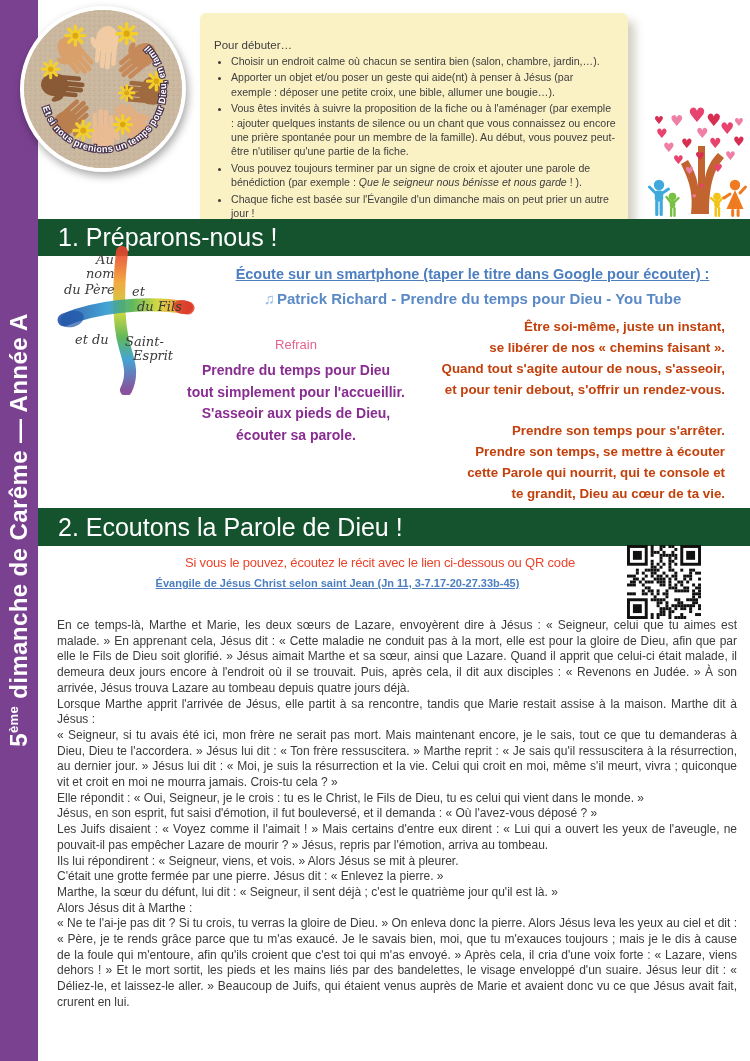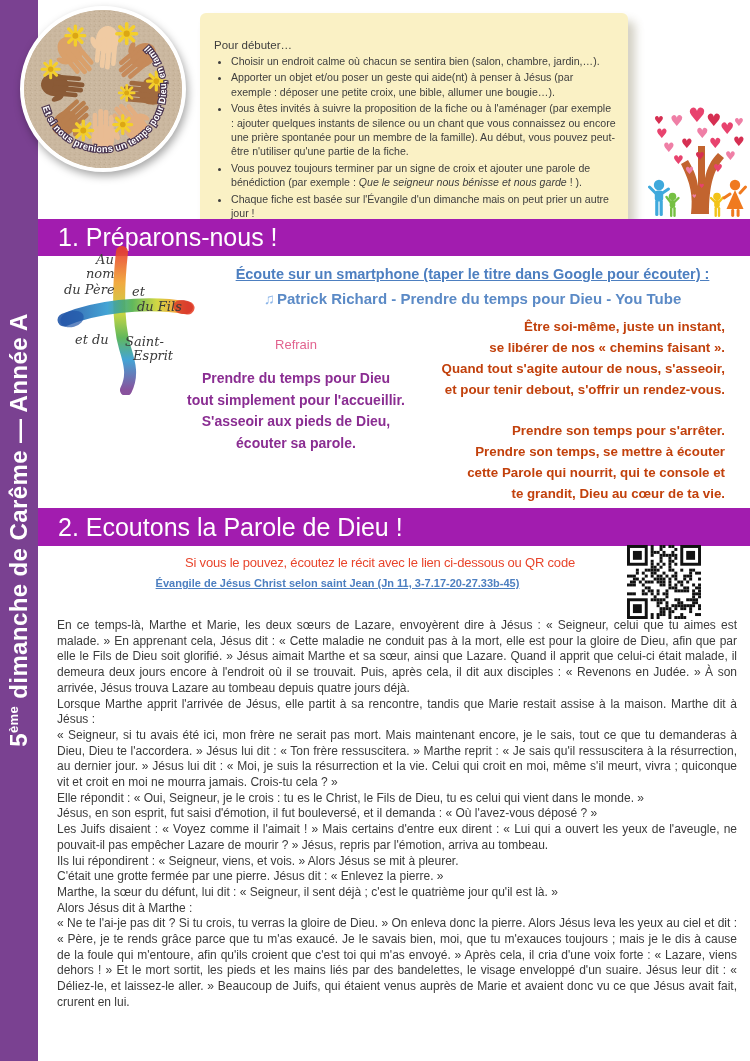--- a/index.html
+++ b/index.html
@@ -23,35 +23,35 @@
         box-shadow:7px 8px 10px rgba(110,100,60,.30);padding:26px 12px 8px 14px;box-sizing:border-box;
         color:#3e3e3e;}
   .intro-title{font-size:11.5px;margin-bottom:3px;}
   .intro-box ul{margin:0;padding-left:17px;}
   .intro-box li{font-size:10.6px;line-height:14.4px;margin-bottom:2px;}
 
   
   .tree{left:648px;top:100px;width:100px;height:118px;}
 
   
-  .banner{left:38px;width:712px;background:#a21caf;color:#fff;padding-left:20px;box-sizing:border-box;}
+  .banner{left:38px;width:712px;background:#14532d;color:#fff;padding-left:20px;box-sizing:border-box;}
   .banner1{top:219px;height:37px;font-size:25px;line-height:37px;}
   .banner2{top:508px;height:38px;font-size:25px;line-height:38px;}
 
   
   .cross-logo{left:52px;top:240px;width:150px;height:155px;}
   .cross-logo text{font-family:"DejaVu Serif",serif;font-style:italic;font-size:13px;fill:#3a3a3a;}
   .listen-heading{left:200px;top:266px;width:545px;text-align:center;font-size:14.5px;font-weight:bold;
         color:#4d7fc0;text-decoration:underline;cursor:pointer;}
   .song-line{left:200px;top:290px;width:545px;text-align:center;font-size:15px;font-weight:bold;
         color:#5b8ac6;cursor:pointer;}
   .song-line .songtext{}
   .music{color:#8ab4e8;margin-right:2px;}
   .refrain-block{left:146px;top:337px;width:300px;text-align:center;}
-  .refrain-label{font-size:13px;color:#e2638f;margin-bottom:16px;}
+  .refrain-label{font-size:13px;color:#e2638f;margin-bottom:8px;}
   .refrain-line{font-size:14px;font-weight:bold;color:#8a2d92;line-height:21.5px;}
   .verse-block{left:420px;top:316px;width:305px;text-align:right;font-size:13.3px;color:#c2410c;line-height:21px;font-weight:bold;}
   .verse-gap{height:20px;}
 
   
   .instruction{left:80px;top:555px;width:600px;text-align:center;color:#e8452c;font-weight:normal;
         font-size:13px;letter-spacing:-0.2px;}
   .gospel-link{left:45px;top:577px;width:585px;text-align:center;color:#4d7fc0;font-size:11px;
         font-weight:bold;text-decoration:underline;cursor:pointer;}
   .qr{left:627px;top:545px;width:74px;height:74px;}

